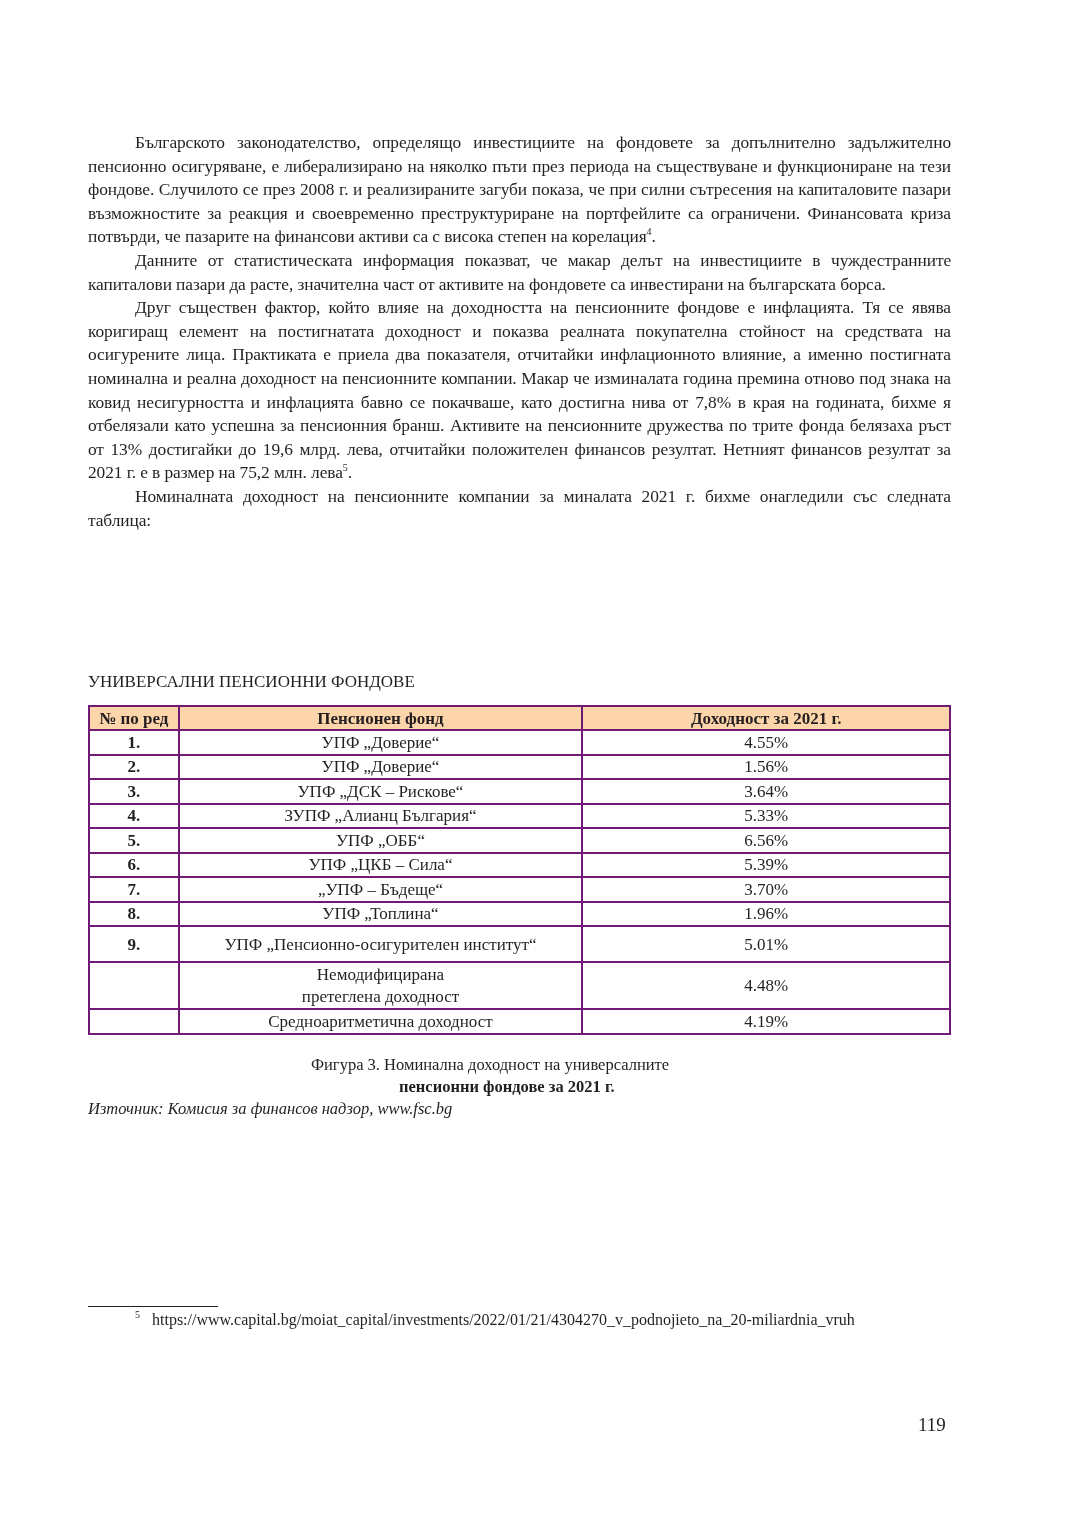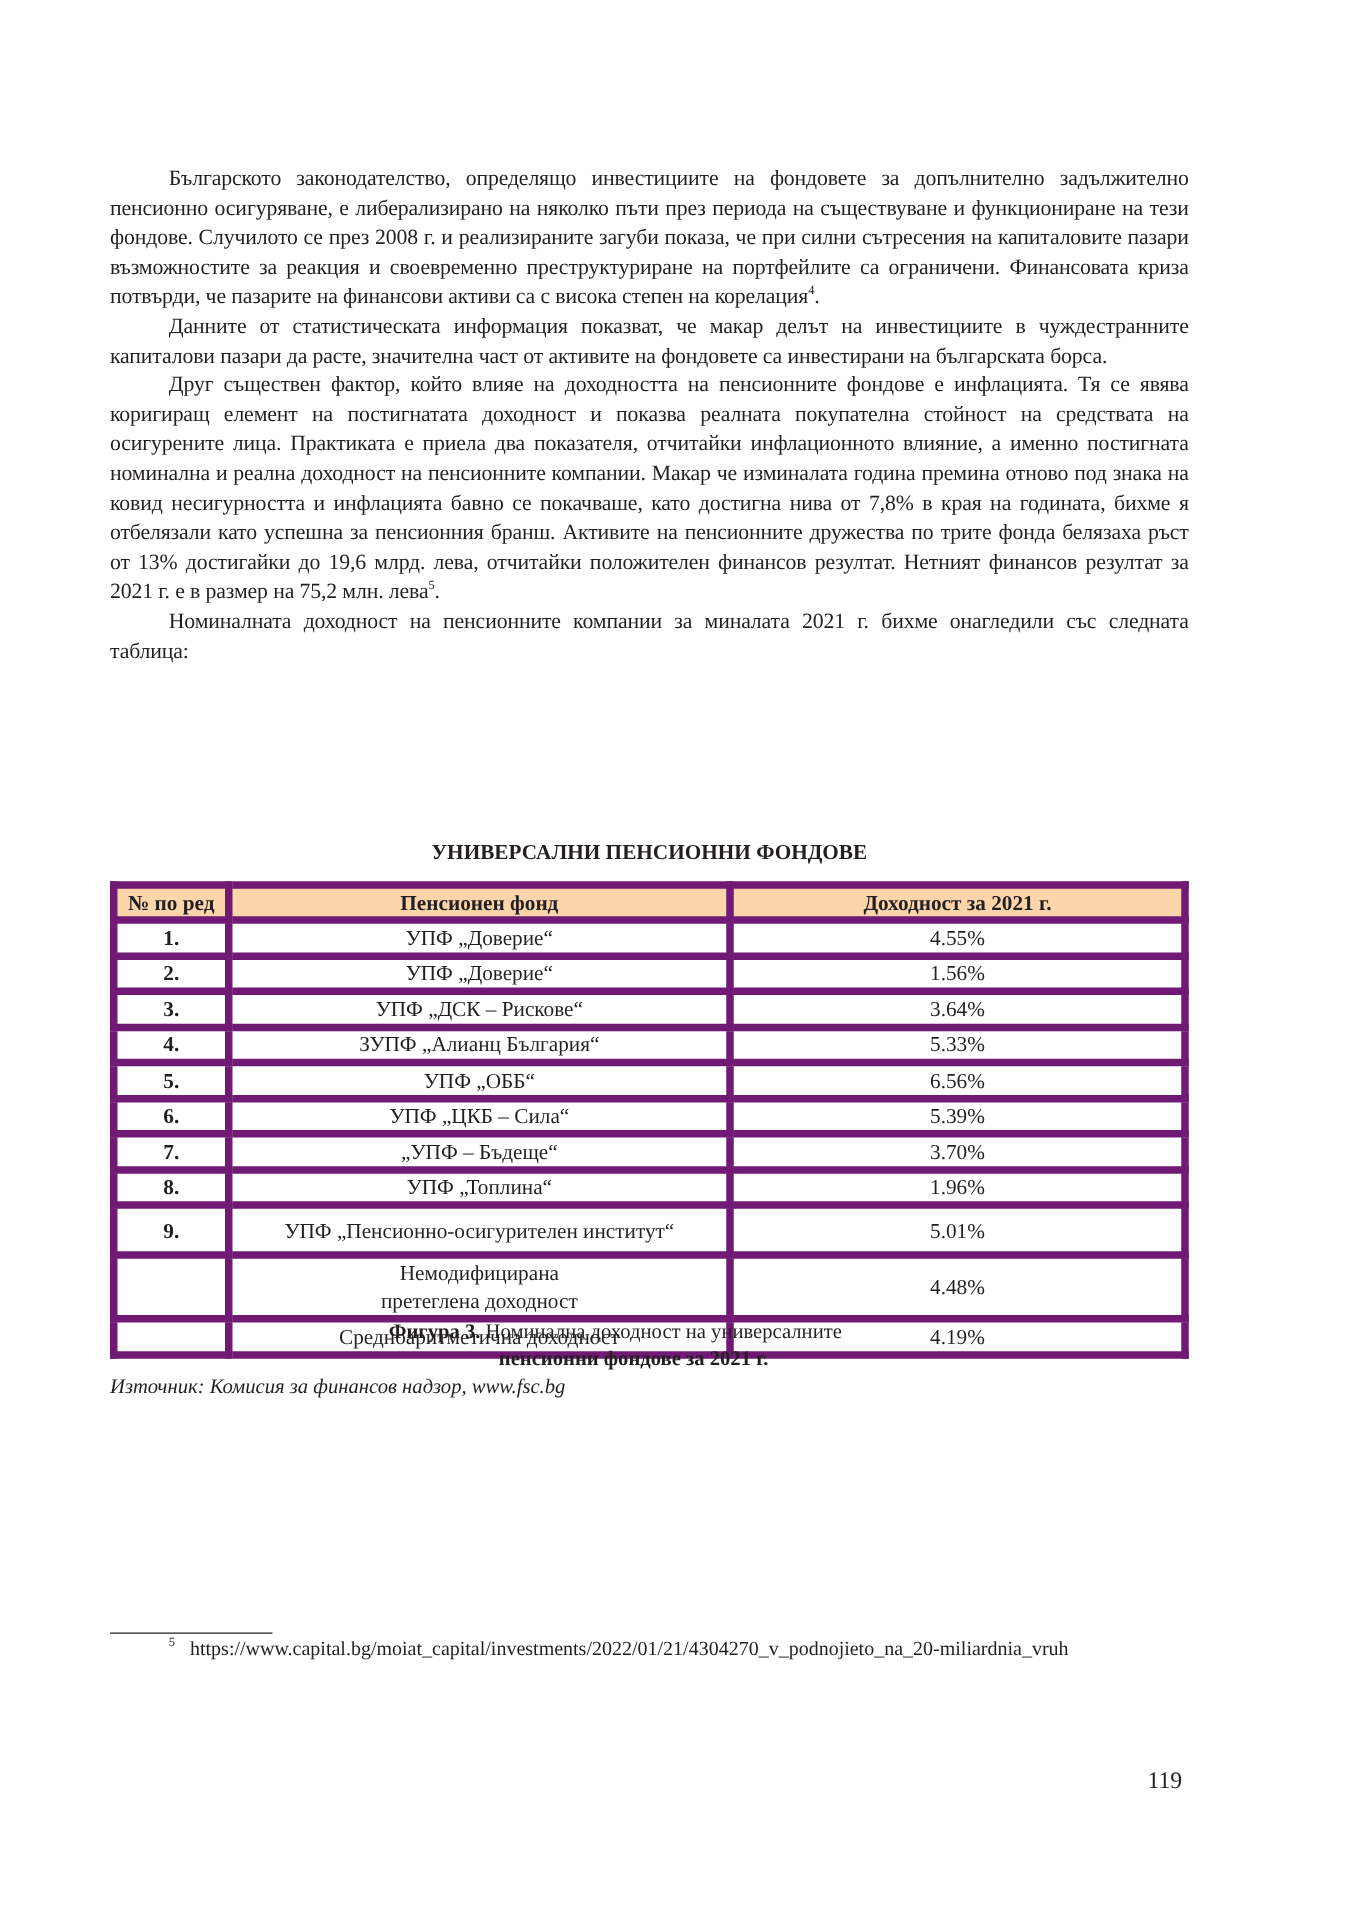--- a/index.html
+++ b/index.html
@@ -10,44 +10,44 @@
   }
   .page { position: absolute; left: 88px; top: 131px; width: 863px; }
   .para {
     font-size: 17.4px; line-height: 23.6px; text-align: justify;
     text-indent: 47px; margin: 0;
     letter-spacing: -0.1px;
   }
   sup { font-size: 10px; line-height: 0; position: relative; top: -1px; vertical-align: super; }
   .table-title {
     position: absolute; top: 672px; left: 88px; width: 863px;
-    text-align: center; font-weight: bold; font-size: 17px;
+    text-align: left; font-weight: normal; font-size: 17px;
   }
   table.data {
     position: absolute; left: 88px; top: 705px; width: 863px;
     border-collapse: collapse; font-size: 17px;
   }
   table.data th, table.data td {
-    border: 6px solid #701a75; text-align: center; padding: 0; line-height: 21px;
+    border: 2px solid #701a75; text-align: center; padding: 0; line-height: 21px;
   }
   table.data th { background: #fcd5aa; font-weight: bold; height: 22px; }
   table.data td.num { font-weight: bold; }
   table.data tr.row td { height: 22.5px; }
   table.data tr.tall td { height: 34px; }
   table.data tr.summary2 td { height: 45px; line-height: 22px; }
   .col-a { width: 94px; }
   .col-b { width: 428px; }
   .col-c { width: 395px; }
   .caption {
     position: absolute; top: 1054px; left: 88px; width: 863px;
     font-size: 16.5px; line-height: 22px;
   }
   .caption .fig-line { margin-left: 223px; }
   .caption .fig-line2 { margin-left: 311px; font-weight: bold; }
-  .caption b { font-weight: bold; }
+  .caption b { font-weight: normal; }
   .source { font-style: italic; }
   .fn-rule {
     position: absolute; left: 88px; top: 1306px; width: 130px;
     border-top: 1px solid #231f20;
   }
   .footnotes {
     position: absolute; left: 88px; top: 1309px; width: 863px;
     font-size: 16px; line-height: 22px; text-align: justify;
   }
   .footnotes p { margin: 0; text-indent: 47px; }

